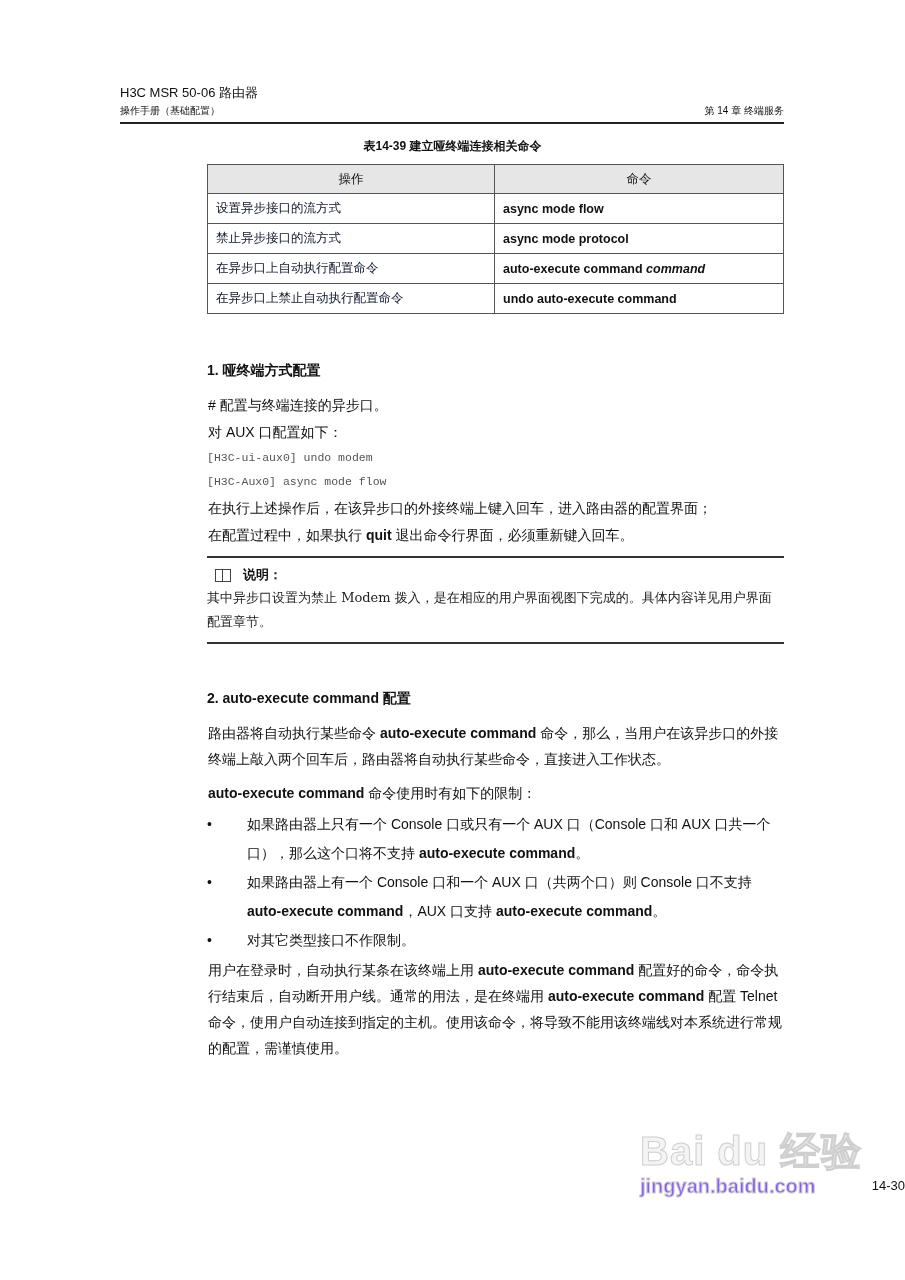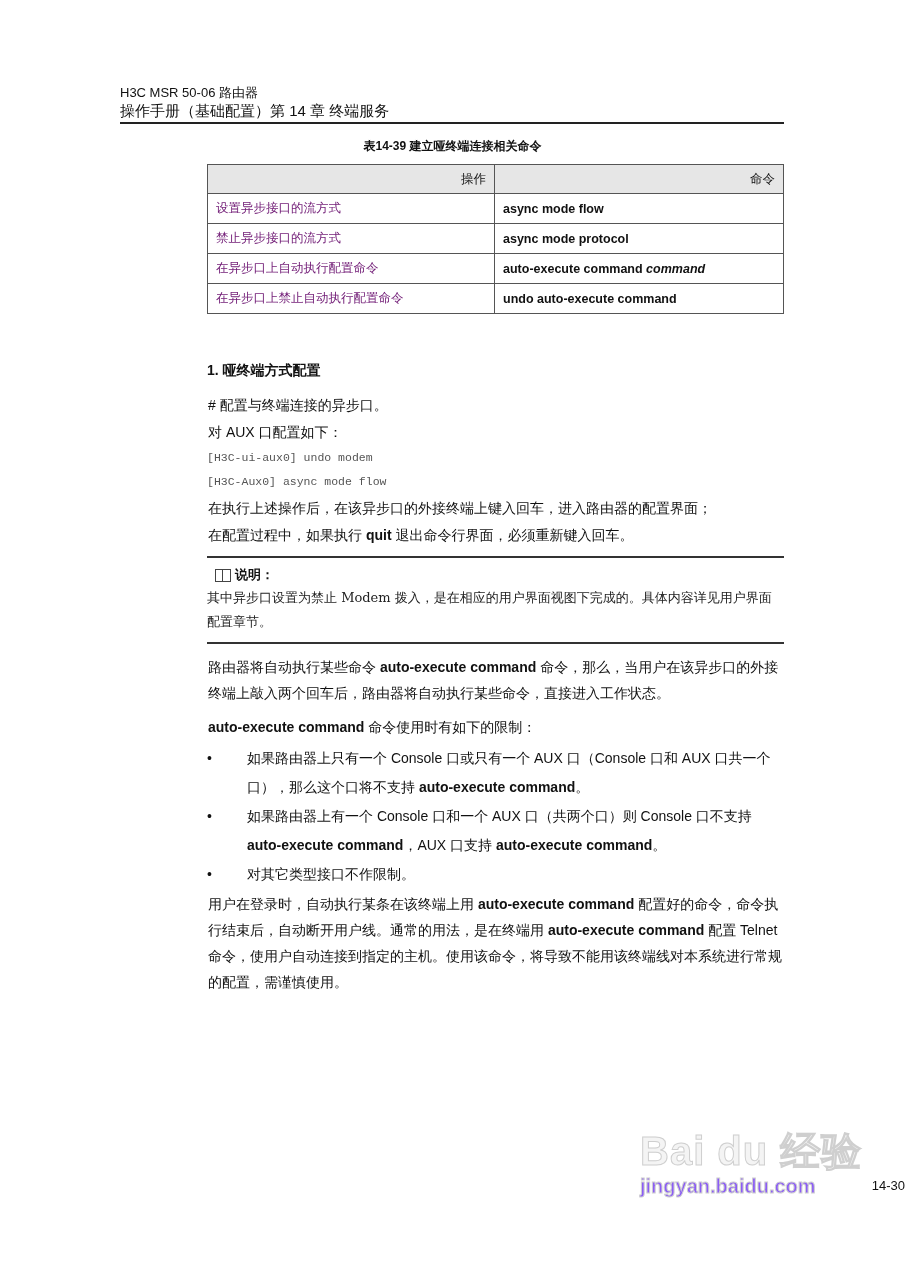--- a/index.html
+++ b/index.html
@@ -1,35 +1,35 @@
 <!DOCTYPE html>
 <html><head>
 <meta charset="utf-8">
 <style>
   html, body { margin: 0; padding: 0; background: #ffffff; }
   body { width: 905px; height: 1280px; position: relative; overflow: hidden; color: #111;
          font-family: "Liberation Sans", "DejaVu Sans", sans-serif; }
   .header { position: absolute; left: 120px; top: 84px; width: 664px; }
   .header .l1 { font-size: 13px; line-height: 18px; }
-  .header .row2 { display: flex; justify-content: flex-start; font-size: 15px; line-height: 18px; }
+  .header .row2 { display: flex; justify-content: space-between; font-size: 10px; line-height: 18px; gap: 7px; }
   .header .rule { border-bottom: 2px solid #222; margin-top: 2px; }
   .caption { position: absolute; left: 0; width: 905px; top: 138px; text-align: center; font-size: 12px; font-weight: bold; }
   table.cmd { position: absolute; left: 207px; top: 164px; width: 577px; border-collapse: collapse; font-size: 12.5px; }
   table.cmd th, table.cmd td { border: 1px solid #555; height: 29px; padding: 0 8px; text-align: left; }
-  table.cmd th { background: #e6e6e6; font-weight: normal; text-align: right; height: 28px; }
-  table.cmd td.c0 { width: 270px; color: #701a75; }
+  table.cmd th { background: #e6e6e6; font-weight: normal; text-align: center; height: 28px; }
+  table.cmd td.c0 { width: 270px; color: #0f172a; }
   table.cmd td.c1 { font-weight: bold; margin-left: 32px; }
   table.cmd td.c1 i { font-weight: bold; }
   .content { position: absolute; left: 207px; top: 358px; width: 577px; font-size: 14px; }
   .h { font-size: 14px; margin: 0; line-height: 24px; }
   p { margin: 1px; line-height: 26px; }
   .p1 { margin-top: 10px; }
   .mono { font-family: "Liberation Mono", "DejaVu Sans Mono", monospace; font-size: 11.5px; color: #555; line-height: 24px; }
   .note { border-top: 2px solid #333; border-bottom: 2px solid #333; margin-top: 8px; padding: 6px 0 8px 0; }
-  .note-title { font-weight: bold; font-size: 13px; line-height: 22px; display: flex; align-items: center; gap: 4px; padding-left: 8px; }
+  .note-title { font-weight: bold; font-size: 13px; line-height: 22px; display: flex; align-items: center; gap: 12px; padding-left: 8px; }
   .note-body { font-family: "DejaVu Serif", serif; font-size: 13px; line-height: 24px; color: #222; }
   .book { display: inline-block; width: 14px; height: 11px; border: 1px solid #444; position: relative; }
   .book::after { content: ""; position: absolute; left: 6px; top: 0; width: 1px; height: 11px; background: #444; }
   .sec2 { margin-top: 42px; }
   b { font-weight: bold; }
   ul { list-style: none; margin: 4px 0 0 0; padding: 0; }
   ul li { position: relative; padding-left: 40px; line-height: 29px; }
   ul li .dot { position: absolute; left: 0; top: 0; }
   .footer { position: absolute; left: 0; width: 905px; top: 1178px; text-align: right; font-size: 13px; }
   .wm { position: absolute; left: 640px; top: 1124px; color: #e4e4e4; font-weight: bold; }
@@ -85,20 +85,21 @@
   <p><span>在配置过程中，如果执行 </span><b>quit</b><span> 退出命令行界面，必须重新键入回车。</span></p>
 
   <div class="note">
     <div class="note-title">
       <span class="book"></span>
       <span>说明：</span>
     </div>
     <div class="note-body">其中异步口设置为禁止 Modem 拨入，是在相应的用户界面视图下完成的。具体内容详见用户界面配置章节。</div>
   </div>
 
+  <h3 class="h sec2">2. auto-execute command 配置</h3>
   <p class="p1"><span>路由器将自动执行某些命令 </span><b>auto-execute command</b><span> 命令，那么，当用户在该异步口的外接终端上敲入两个回车后，路由器将自动执行某些命令，直接进入工作状态。</span></p>
   <p style="margin-top:8px"><b>auto-execute command</b><span> 命令使用时有如下的限制：</span></p>
 
   <ul>
     <li><span class="dot">•</span><span>如果路由器上只有一个 Console 口或只有一个 AUX 口（Console 口和 AUX 口共一个口），那么这个口将不支持 </span><b>auto-execute command</b><span>。</span></li>
     <li><span class="dot">•</span><span>如果路由器上有一个 Console 口和一个 AUX 口（共两个口）则 Console 口不支持 </span><b>auto-execute command</b><span>，AUX 口支持 </span><b>auto-execute command</b><span>。</span></li>
     <li><span class="dot">•</span><span>对其它类型接口不作限制。</span></li>
   </ul>
 
   <p style="margin-top:2px"><span>用户在登录时，自动执行某条在该终端上用 </span><b>auto-execute command</b><span> 配置好的命令，命令执行结束后，自动断开用户线。通常的用法，是在终端用 </span><b>auto-execute command</b><span> 配置 Telnet 命令，使用户自动连接到指定的主机。使用该命令，将导致不能用该终端线对本系统进行常规的配置，需谨慎使用。</span></p>

